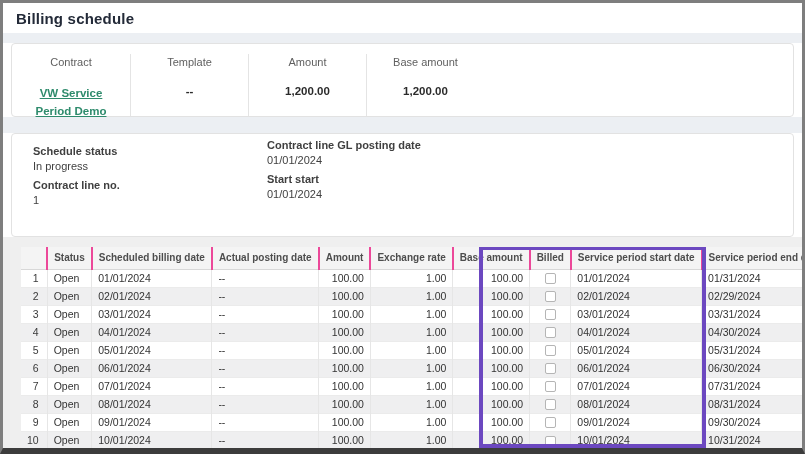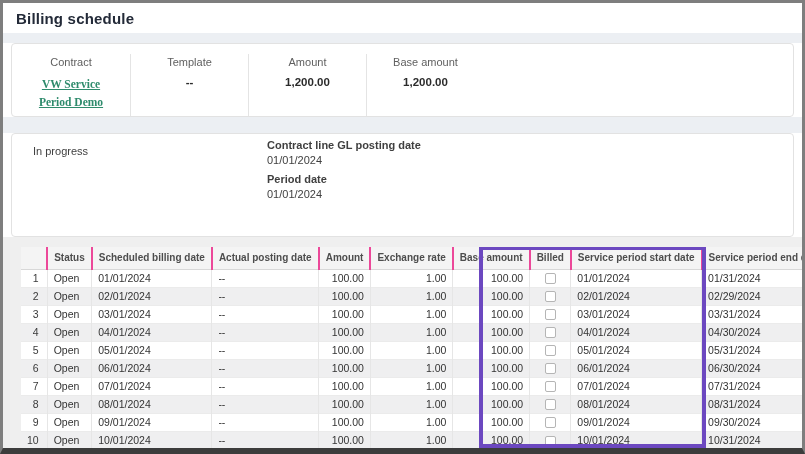--- a/index.html
+++ b/index.html
@@ -22,26 +22,26 @@
   .strip { height: 10px; background: #eceff3; }
 
   
   .card {
     background: #ffffff; border: 1px solid #e2e2e2; border-radius: 4px;
     margin: 0 8px;
   }
   .card-summary { height: 74px; display: flex; padding-top: 10px; }
   .sum-cell { width: 118px; text-align: center; padding-top: 2px; }
   .sum-cell + .sum-cell { border-left: 1px solid #e4e4e4; }
-  .sum-label { font-size: 11px; color: #5f5f5f; margin-bottom: 8px; }
+  .sum-label { font-size: 11px; color: #5f5f5f; margin-bottom: 17px; }
   .sum-value { font-size: 11.5px; font-weight: bold; color: #2b2b2b; }
   .sum-link {
     display: inline-block; width: 86px;
     font-size: 11.5px; font-weight: bold; color: #2e8b6c;
-    text-decoration: underline; line-height: 1.55; cursor: pointer; font-family: Liberation Serif, serif;
+    text-decoration: underline; line-height: 1.55; cursor: pointer;
   }
   .gap16 { height: 16px; background: #eceff3; }
   .gap10 { height: 10px; background: #efefef; }
 
   
   .card-details { height: 104px; position: relative; padding: 11px 0 0 21px; }
   .det-col-right { position: absolute; top: 5px; left: 255px; }
   .det-field { margin-bottom: 7px; }
   .det-label { font-size: 11px; font-weight: bold; color: #3f3f3f; margin-bottom: 3px; }
   .det-value { font-size: 11px; color: #3f3f3f; }
@@ -112,30 +112,35 @@
         <div class="sum-label">Base amount</div>
         <div class="sum-value">1,200.00</div>
       </div>
     </div>
 
     <div class="gap16"></div>
 
     <div class="card card-details">
       <div class="det-col-left">
         <div class="det-field">
+          <div class="det-label">Schedule status</div>
           <div class="det-value">In progress</div>
+        </div>
+        <div class="det-field">
+          <div class="det-label">Contract line no.</div>
+          <div class="det-value">1</div>
         </div>
       </div>
       <div class="det-col-right">
         <div class="det-field">
           <div class="det-label">Contract line GL posting date</div>
           <div class="det-value">01/01/2024</div>
         </div>
         <div class="det-field">
-          <div class="det-label">Period date</div>
+          <div class="det-label">Start start</div>
           <div class="det-value">01/01/2024</div>
         </div>
       </div>
     </div>
 
     <div class="gap10"></div>
 
     <div class="table-section">
       <table>
         <colgroup>

